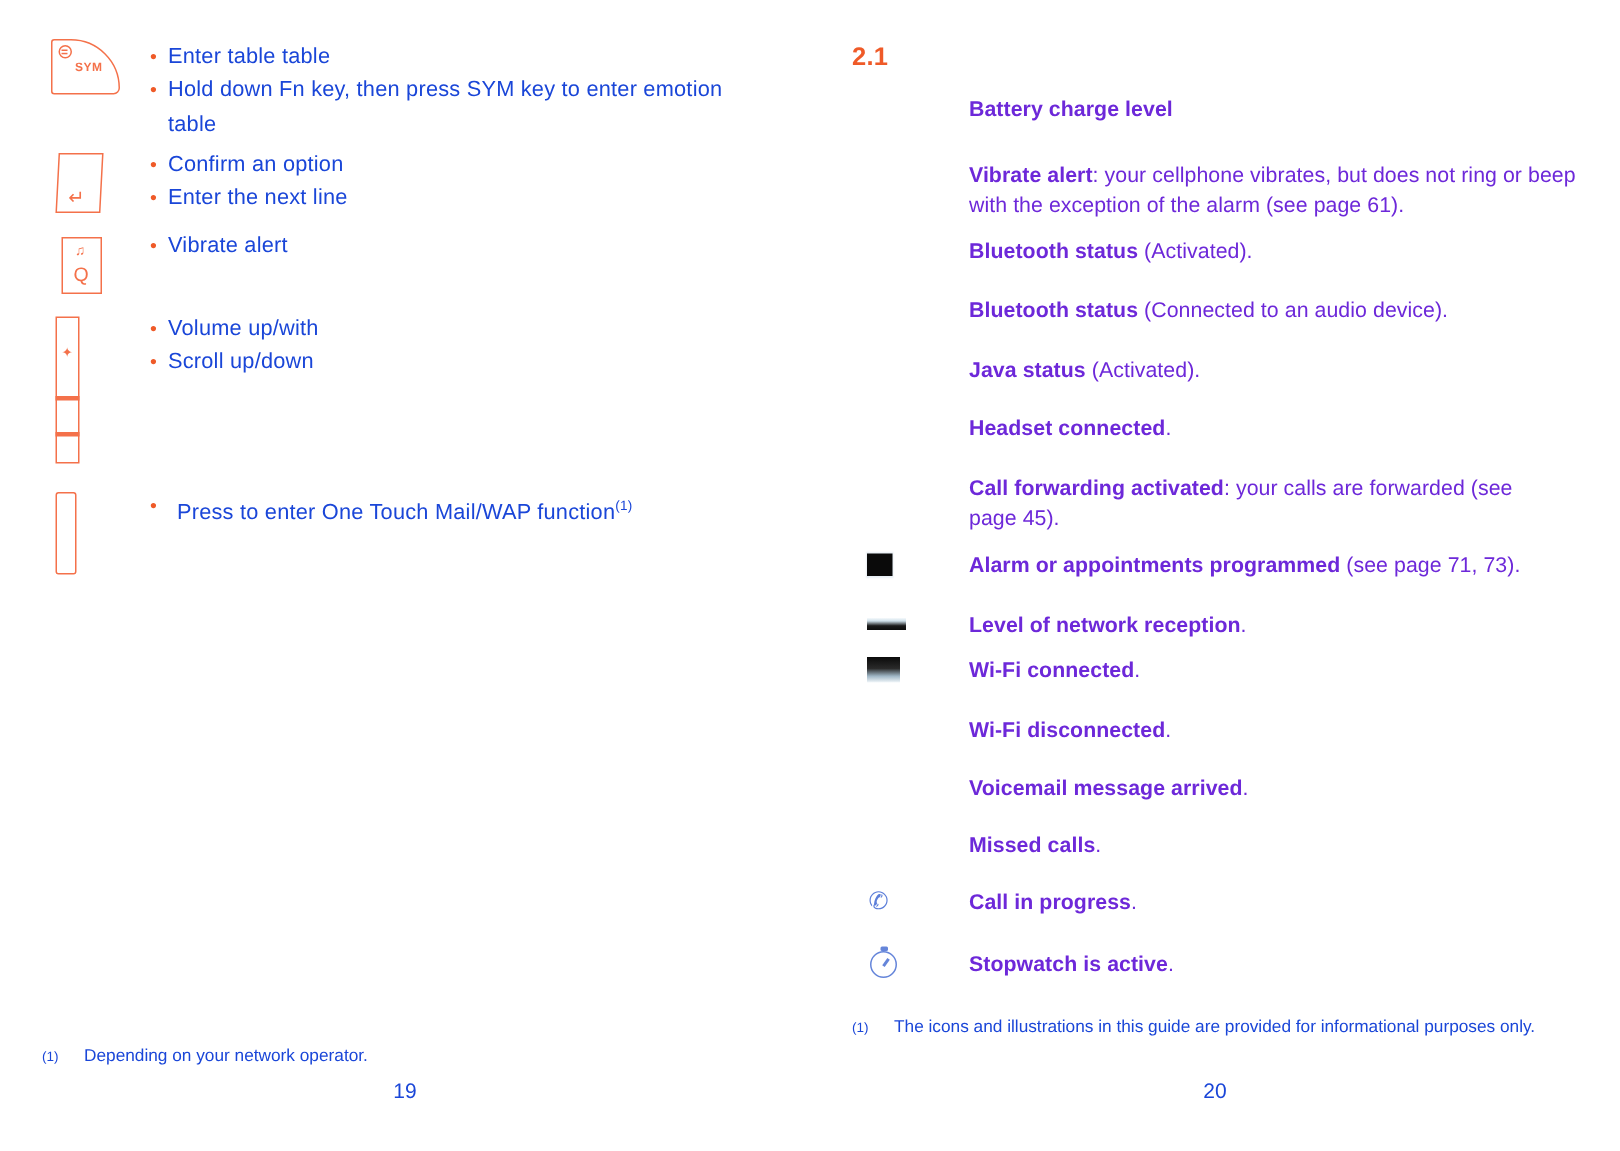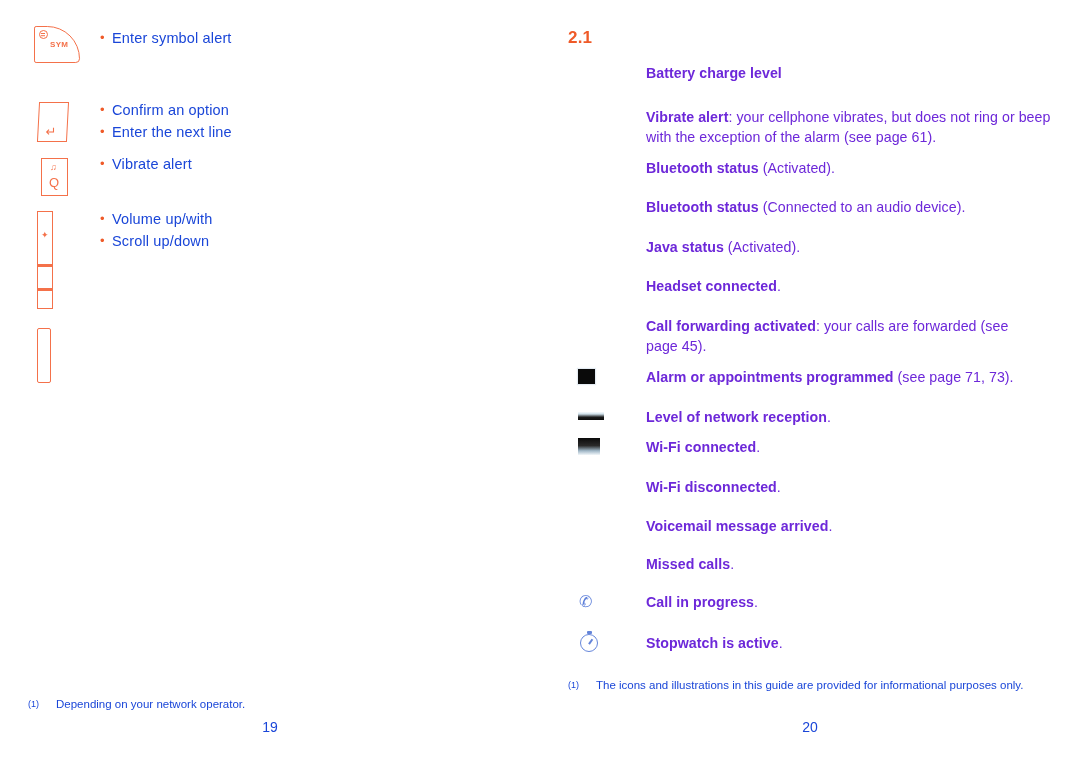--- a/index.html
+++ b/index.html
@@ -327,21 +327,22 @@
 
 <div class="page">
 
   <div class="left-page">
 
     <div class="sym-key">
       <span class="smiley"></span>
       <span class="sym-label">SYM</span>
     </div>
     <div class="bullets" style="top:27px;">
-      <div class="bullet-line">Enter symbol alert</div>
+      <div class="bullet-line">Enter table table</div>
+      <div class="bullet-line wrapping">Hold down Fn key, then press SYM key to enter emotion table</div>
     </div>
 
     <div class="enter-key">
       <span class="arrow">↵</span>
     </div>
     <div class="bullets" style="top:99px;">
       <div class="bullet-line">Confirm an option</div>
       <div class="bullet-line">Enter the next line</div>
     </div>
 
@@ -357,20 +358,23 @@
       <span class="updown">✦</span>
       <span class="seg seg1"></span>
       <span class="seg seg2"></span>
     </div>
     <div class="bullets" style="top:208px;">
       <div class="bullet-line">Volume up/with</div>
       <div class="bullet-line">Scroll up/down</div>
     </div>
 
     <div class="side-key"></div>
+    <div class="bullets" style="top:326px;">
+      <div class="bullet-line wide-gap"><span>Press to enter One Touch Mail/WAP function</span><sup style="font-size:9px;">(1)</sup></div>
+    </div>
 
     <div class="footnote" style="left:28px; top:697px; width:420px;">
       <span class="footnote-marker">(1)</span>
       <span class="footnote-body">Depending on your network operator.</span>
     </div>
 
     <div class="page-number" style="left:240px; top:719px;">19</div>
   </div>
 
   <div class="right-page">

